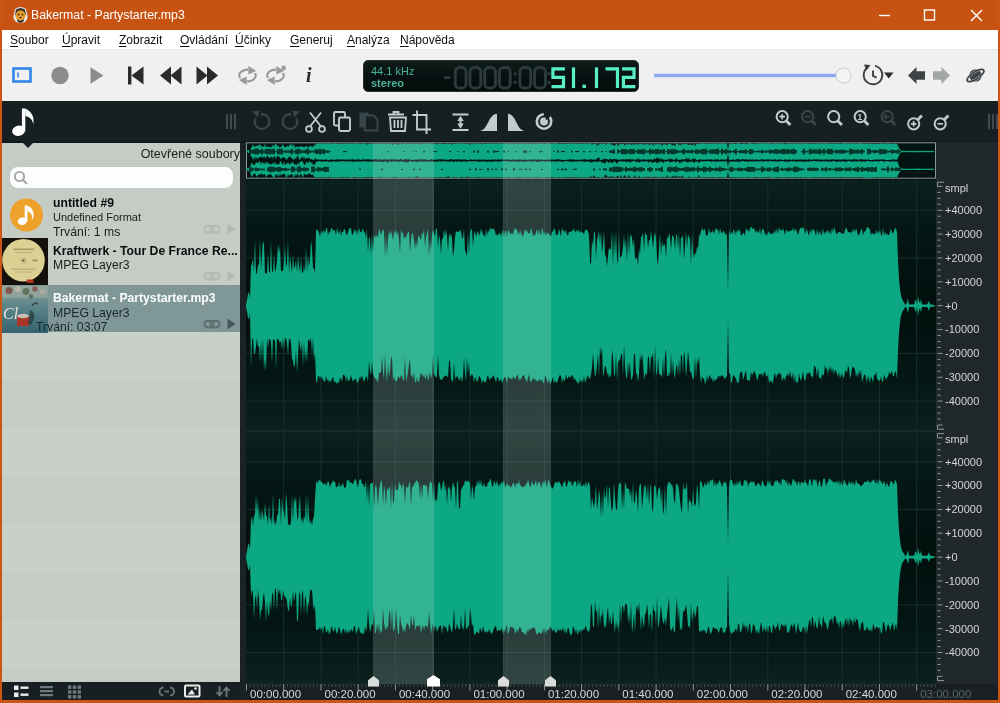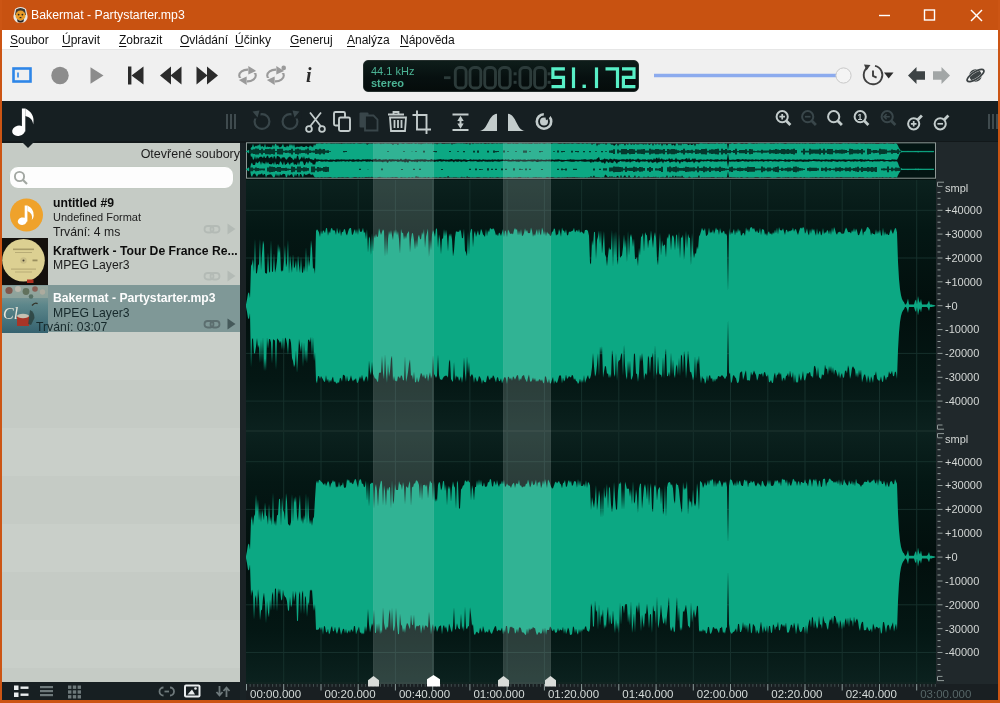--- a/index.html
+++ b/index.html
@@ -212,21 +212,21 @@
 </svg>
 
 <svg class="abs" style="left:2px;top:190px" width="46" height="47" viewBox="0 0 46 47">
  <circle cx="24.5" cy="25" r="16.5" fill="#efa22b"></circle>
  <ellipse cx="20.3" cy="31.2" rx="4.6" ry="3.7" fill="#fff" transform="rotate(-14 20.3 31.2)"></ellipse>
  <rect x="22.7" y="15.5" width="2.7" height="16" fill="#fff"></rect>
  <path d="M25.4,15.5 q6.6,2.7 6.3,10.2 q-0.2,2.7 -1.9,4.2 q1.6,-6.1 -4.4,-8.8 z" fill="#fff"></path>
 </svg>
 <div class="abs" style="left:53px;top:196px;font-size:12.2px;font-weight:bold;color:#0d0d0d">untitled #9</div>
 <div class="abs" style="left:53px;top:210.5px;font-size:11px;color:#1c1c1c">Undefined Format</div>
-<div class="abs" style="left:53px;top:224.5px;font-size:12.2px;color:#1c1c1c">Trvání: 4 ms</div>
+<div class="abs" style="left:53px;top:224.5px;font-size:12.2px;color:#1c1c1c">Trvání: 1 ms</div>
 
 <svg class="abs" style="left:2px;top:238px" width="46" height="47" viewBox="0 0 46 47">
  <rect width="46" height="47" fill="#14100c"></rect>
  <circle cx="21.5" cy="22.3" r="21.3" fill="#dcd092"></circle>
  <circle cx="21.5" cy="22.5" r="3.2" fill="#cabe86"></circle>
  <circle cx="21.5" cy="22.5" r="1" fill="#4a4436"></circle>
  <rect x="11" y="10.5" width="21" height="1.6" fill="#a89c68"></rect>
  <rect x="13" y="14" width="17" height="1" fill="#b8ac76"></rect>
  <rect x="9" y="30.5" width="25" height="1.2" fill="#b8ac76"></rect>
  <rect x="13" y="33.5" width="17" height="1" fill="#b8ac76"></rect>

